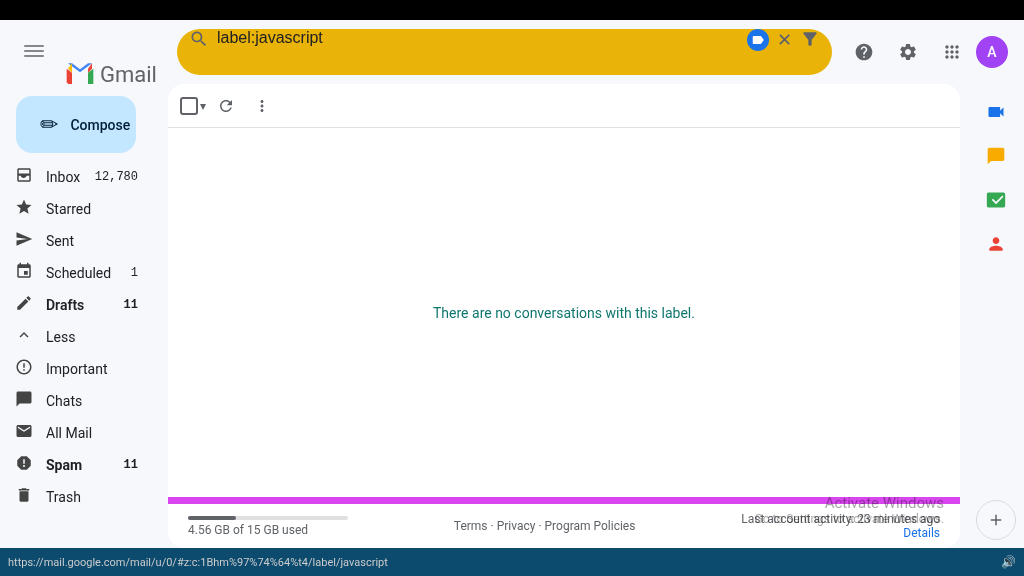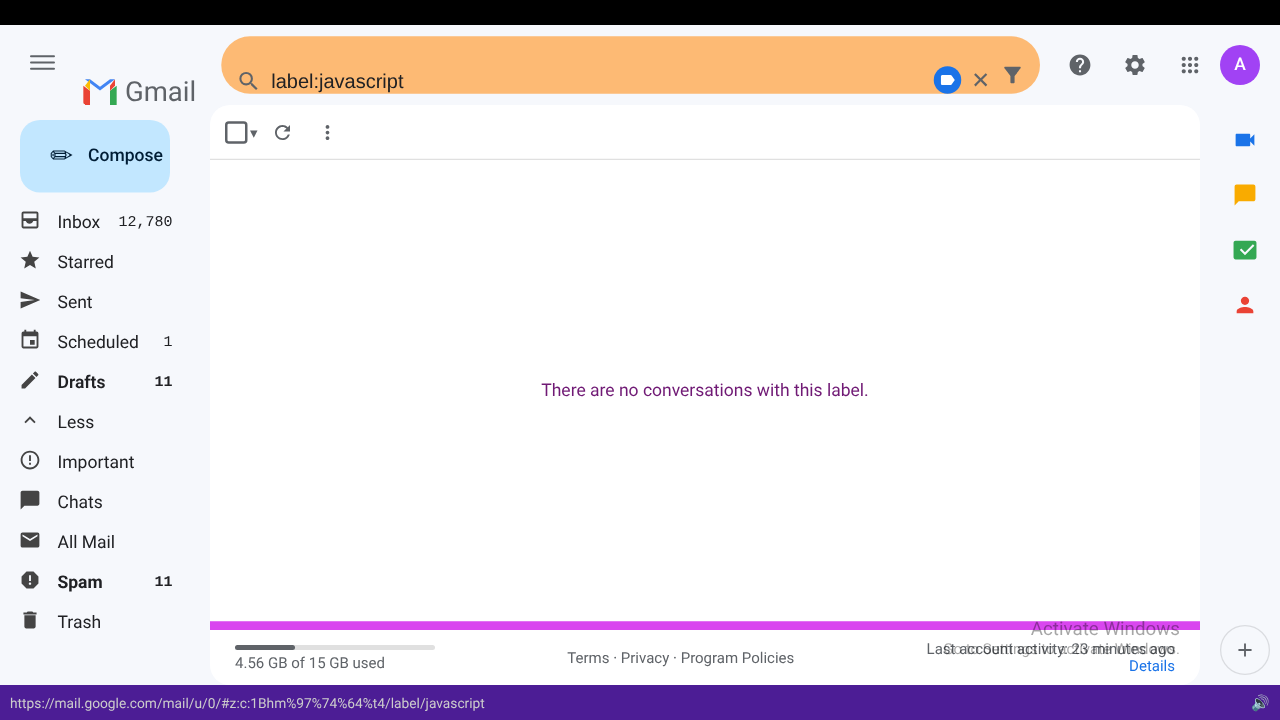--- a/index.html
+++ b/index.html
@@ -6,38 +6,38 @@
     body { font-family: 'Roboto', Arial, sans-serif; font-size: 14px; background: #f6f8fc; color: #202124; width: 1024px; height: 576px; overflow: hidden; }
 
     
     .top-bar {
       display: flex; align-items: center; padding: 8px 16px; background: #f6f8fc; height: 64px; gap: 12px;
     }
     .menu-icon { cursor: pointer; padding: 8px; border-radius: 50%; color: #444; }
     .gmail-logo { display: flex; align-items: center; gap: 4px; font-size: 22px; font-weight: 400; color: #5f6368; margin-right: 8px; margin-top: 44px; }
     .gmail-logo .m-icon { width: 32px; height: 32px; }
     .search-bar {
-      flex: 1; max-width: 720px; background: #fdba74; border-radius: 24px; height: 46px;
-      display: flex; align-items: flex-end; padding: 0 12px; gap: 8px; position: relative;
+      flex: 1; max-width: 720px; background: #eab308; border-radius: 24px; height: 46px;
+      display: flex; align-items: flex-start; padding: 0 12px; gap: 8px; position: relative;
     }
     .search-bar input {
       flex: 1; border: none; background: transparent; font-size: 16px; color: #202124; outline: none;
     }
     .search-clear { color: #5f6368; cursor: pointer; font-size: 18px; }
     .search-filter { color: #5f6368; cursor: pointer; font-size: 18px; }
     .search-label-tag { width: 22px; height: 22px; background: #1a73e8; border-radius: 50%; display: flex; align-items: center; justify-content: center; }
     .search-label-tag svg { width: 14px; height: 14px; fill: white; }
 
     .top-right { display: flex; align-items: center; gap: 4px; margin-left: auto; }
     .icon-btn { width: 40px; height: 40px; border-radius: 50%; display: flex; align-items: center; justify-content: center; cursor: pointer; color: #5f6368; font-size: 20px; }
     .avatar { width: 32px; height: 32px; border-radius: 50%; background: #a142f4; color: white; display: flex; align-items: center; justify-content: center; font-size: 14px; font-weight: 500; cursor: pointer; }
 
     
     .black-bar-top { height: 20px; background: #000; width: 100%; }
-    .black-bar-bottom { height: 28px; background: #4c1d95; width: 100%; display: flex; align-items: center; padding: 12px 8px; }
+    .black-bar-bottom { height: 28px; background: #0c4a6e; width: 100%; display: flex; align-items: center; padding: 12px 8px; }
     .status-url { color: #ccc; font-size: 11px; }
     .volume-icon { margin-left: auto; color: #ccc; font-size: 12px; }
 
     
     .main-layout { display: flex; height: calc(576px - 20px - 28px - 64px); }
 
     
     .sidebar { width: 168px; background: #f6f8fc; overflow-y: auto; padding: 4px 0; flex-shrink: 0; }
     .compose-btn {
       margin: 8px 16px 8px 16px; padding: 16px 24px; background: #c2e7ff; border-radius: 16px;
@@ -57,21 +57,21 @@
     
     .content { flex: 1; background: #fff; border-radius: 16px; margin: 0 8px 0 0; display: flex; flex-direction: column; overflow: hidden; }
 
     .toolbar { display: flex; align-items: center; padding: 4px 12px; height: 44px; border-bottom: 1px solid #e0e0e0; gap: 4px; }
     .toolbar-btn { width: 32px; height: 32px; border-radius: 50%; display: flex; align-items: center; justify-content: center; cursor: pointer; color: #5f6368; font-size: 16px; }
     .checkbox-wrapper { display: flex; align-items: center; gap: 2px; }
     .checkbox { width: 18px; height: 18px; border: 2px solid #5f6368; border-radius: 3px; cursor: pointer; }
     .dropdown-arrow { font-size: 12px; color: #5f6368; cursor: pointer; }
 
     .empty-state { flex: 1; display: flex; align-items: center; justify-content: center; }
-    .empty-text { font-size: 14px; color: #701a75; }
+    .empty-text { font-size: 14px; color: #0f766e; }
 
     .footer { padding: 8px 20px; border-top: 7px solid #d946ef; display: flex; align-items: center; gap: 8px; font-size: 12px; color: #5f6368; }
     .storage-bar-container { width: 160px; height: 4px; background: #e0e0e0; border-radius: 2px; }
     .storage-bar-fill { height: 100%; background: #5f6368; border-radius: 2px; }
     .footer-links { flex: 1; text-align: center; }
     .footer-links a { color: #5f6368; text-decoration: none; }
     .footer-activity { text-align: right; }
 
     
     .right-rail { width: 56px; display: flex; flex-direction: column; align-items: center; padding: 8px 0; gap: 4px; background: #f6f8fc; }

